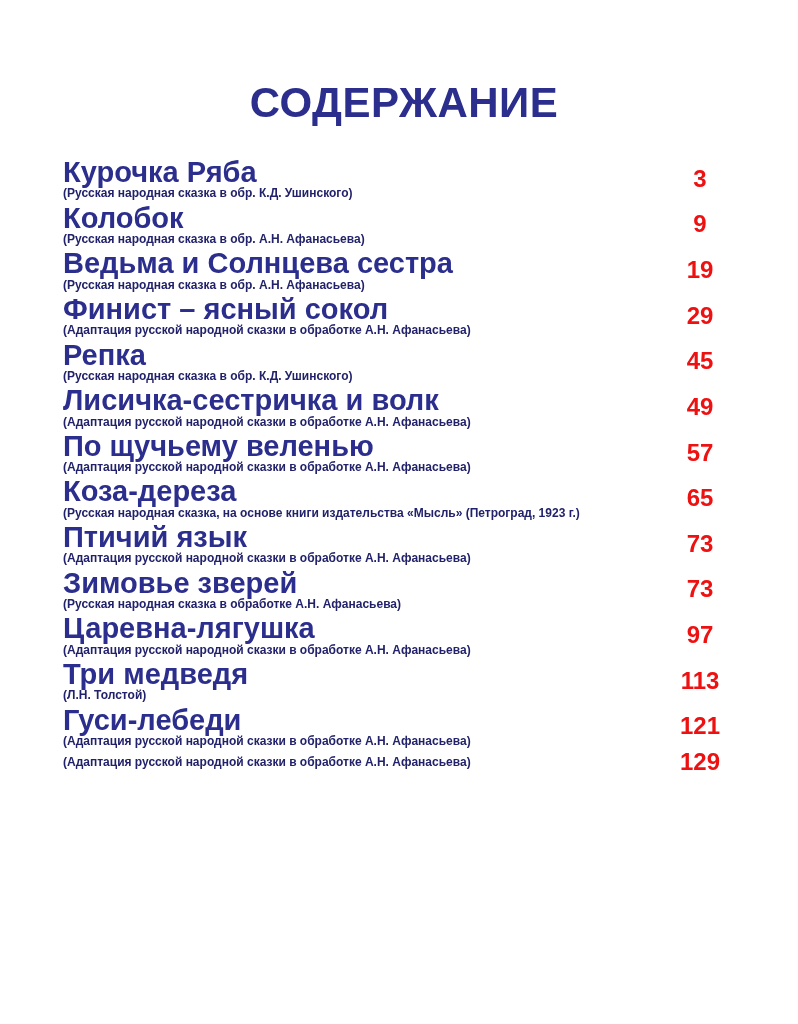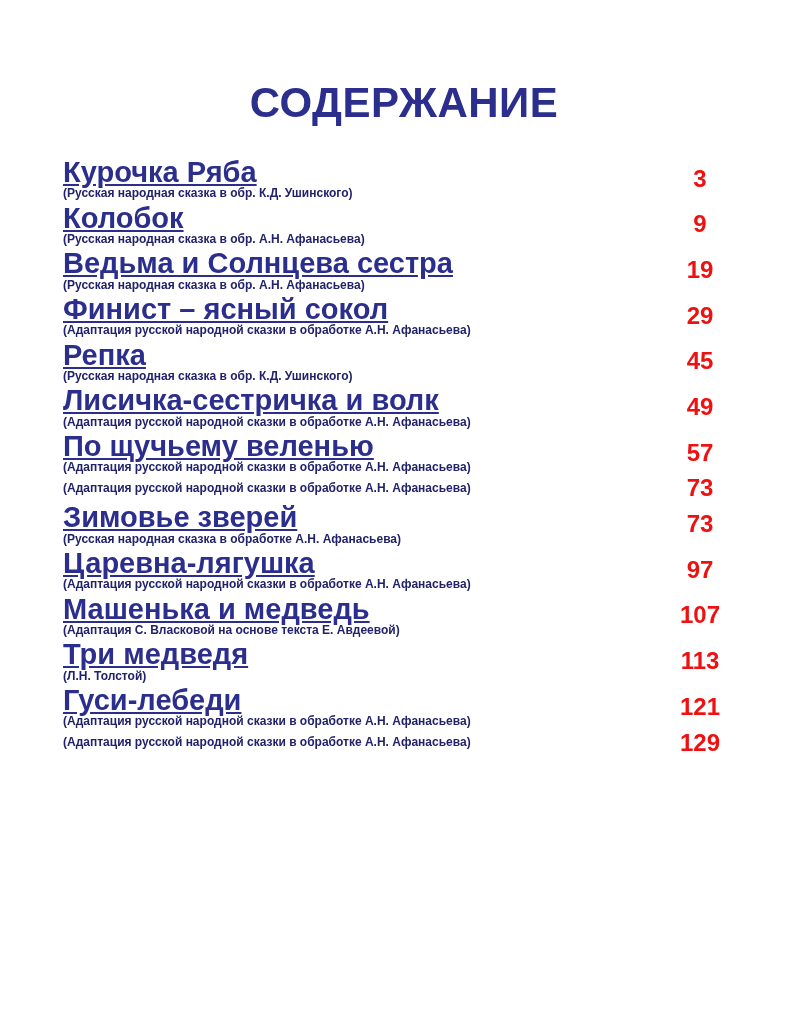--- a/index.html
+++ b/index.html
@@ -43,21 +43,20 @@
   .entry-text {
     flex: 1 1 auto;
     min-width: 0;
   }
   .entry-title {
     color: var(--title-blue);
     font-size: 29px;
     line-height: 1.05;
     font-weight: bold;
     white-space: nowrap;
-    text-decoration: underline;
   }
   .entry-subtitle {
     color: var(--subtitle-blue);
     font-size: 12px;
     line-height: 1.1;
     font-weight: bold;
     white-space: nowrap;
   }
   .entry-page {
     flex: 0 0 90px;
@@ -124,23 +123,31 @@
   </div>
 
   <div class="entry">
     <div class="entry-text">
       <div class="entry-title">По щучьему веленью</div>
       <div class="entry-subtitle">(Адаптация русской народной сказки в обработке А.Н. Афанасьева)</div>
     </div>
     <div class="entry-page">57</div>
   </div>
 
+  <div class="entry">
+    <div class="entry-text">
+      <div class="entry-title">Коза-дереза</div>
+      <div class="entry-subtitle">(Русская народная сказка, на основе книги издательства «Мысль» (Петроград, 1923 г.)</div>
+    </div>
+    <div class="entry-page">65</div>
+  </div>
 
   <div class="entry">
     <div class="entry-text">
+      <div class="entry-title">Птичий язык</div>
       <div class="entry-subtitle">(Адаптация русской народной сказки в обработке А.Н. Афанасьева)</div>
     </div>
     <div class="entry-page">73</div>
   </div>
 
   <div class="entry">
     <div class="entry-text">
       <div class="entry-title">Зимовье зверей</div>
       <div class="entry-subtitle">(Русская народная сказка в обработке А.Н. Афанасьева)</div>
     </div>
@@ -148,27 +155,20 @@
   </div>
 
   <div class="entry">
     <div class="entry-text">
       <div class="entry-title">Царевна-лягушка</div>
       <div class="entry-subtitle">(Адаптация русской народной сказки в обработке А.Н. Афанасьева)</div>
     </div>
     <div class="entry-page">97</div>
   </div>
 
-  <div class="entry">
-    <div class="entry-text">
-      <div class="entry-title">Машенька и медведь</div>
-      <div class="entry-subtitle">(Адаптация С. Власковой на основе текста Е. Авдеевой)</div>
-    </div>
-    <div class="entry-page">107</div>
-  </div>
 
   <div class="entry">
     <div class="entry-text">
       <div class="entry-title">Три медведя</div>
       <div class="entry-subtitle">(Л.Н. Толстой)</div>
     </div>
     <div class="entry-page">113</div>
   </div>
 
   <div class="entry">

